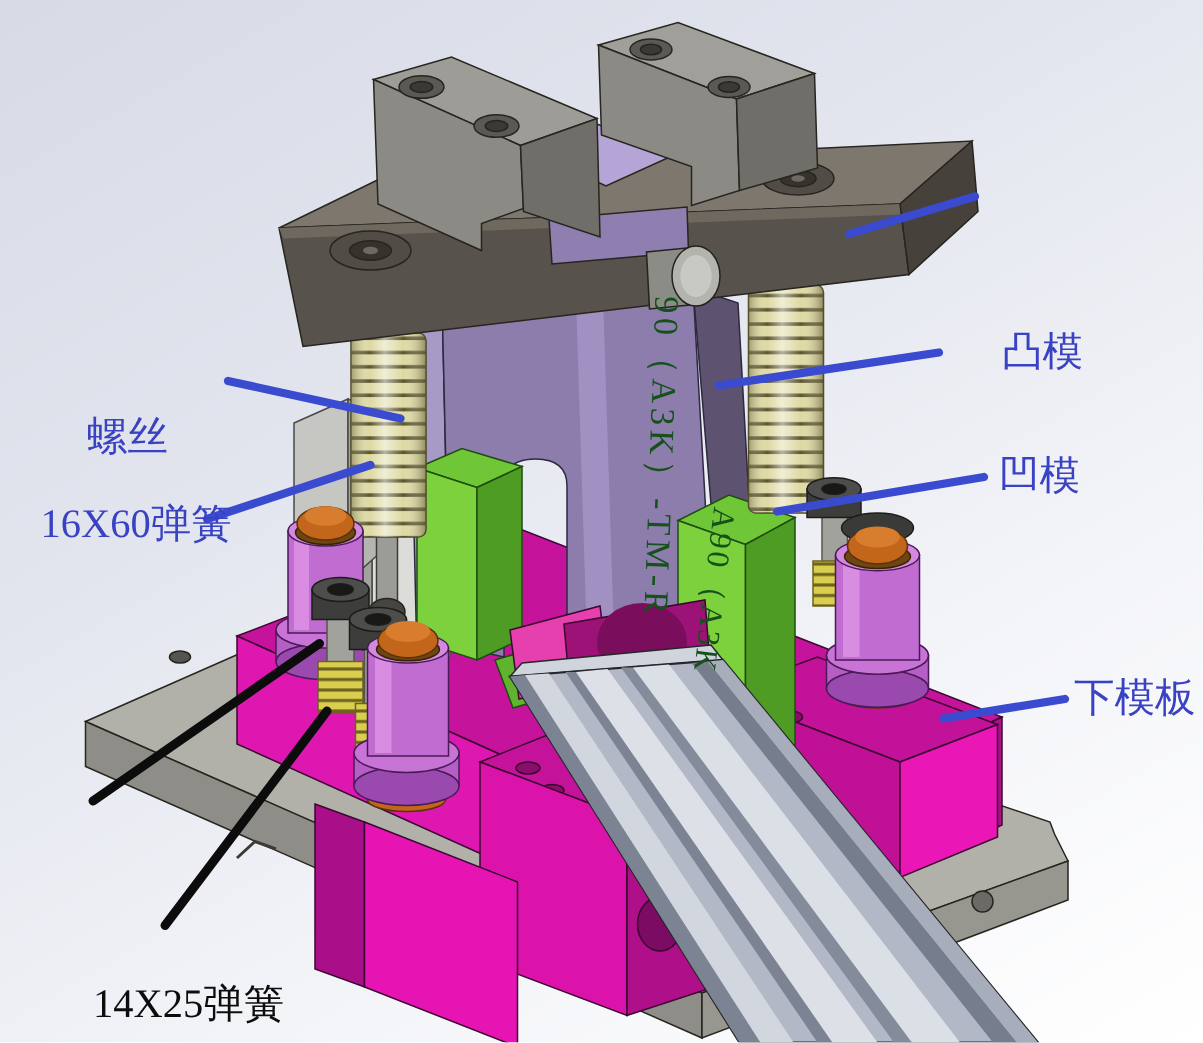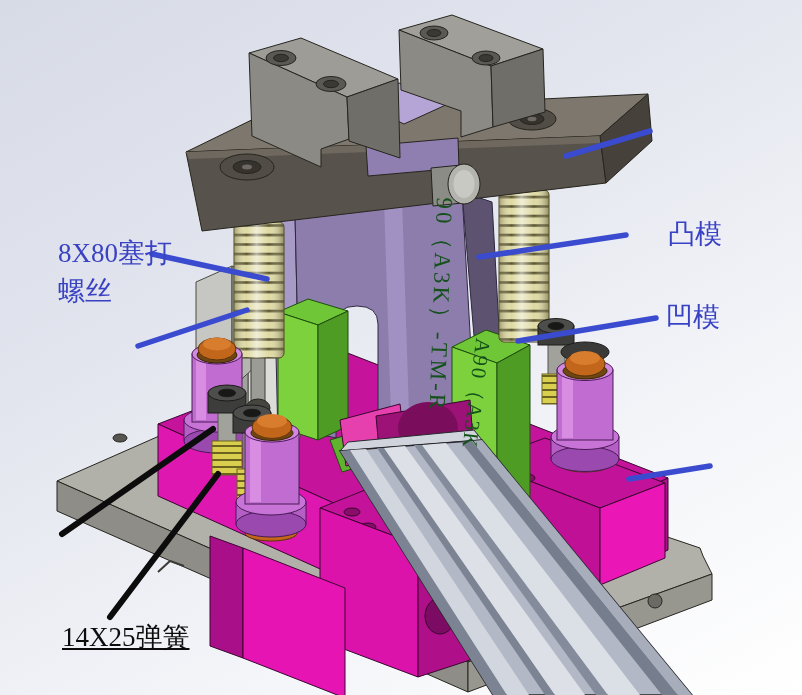--- a/index.html
+++ b/index.html
@@ -248,17 +248,18 @@
     <line x1="138" y1="346" x2="247" y2="310"></line>
   </g>
   <g stroke="#0c0c0c" stroke-width="6" stroke-linecap="round">
     <line x1="62" y1="534" x2="213" y2="429"></line>
     <line x1="110" y1="617" x2="218" y2="474"></line>
   </g>
 </svg>
 
 <div class="callout blue" style="left:637px;top:219px;margin-left:31px;">凸模</div>
 <div class="callout blue" style="left:666px;top:302px;">凹模</div>
-<div class="callout blue" style="left:58px;top:238px;">8X80塞打</div>
+<div class="callout blue" style="left:716px;top:450px;">下模板</div>
 <div class="callout blue" style="left:58px;top:276px;">螺丝</div>
-<div class="callout black" style="left:62px;top:622px;text-decoration:underline;">14X25弹簧</div>
+<div class="callout blue" style="left:27px;top:334px;">16X60弹簧</div>
+<div class="callout black" style="left:62px;top:654px;">14X25弹簧</div>
 
 </div>
 
 </body></html>

